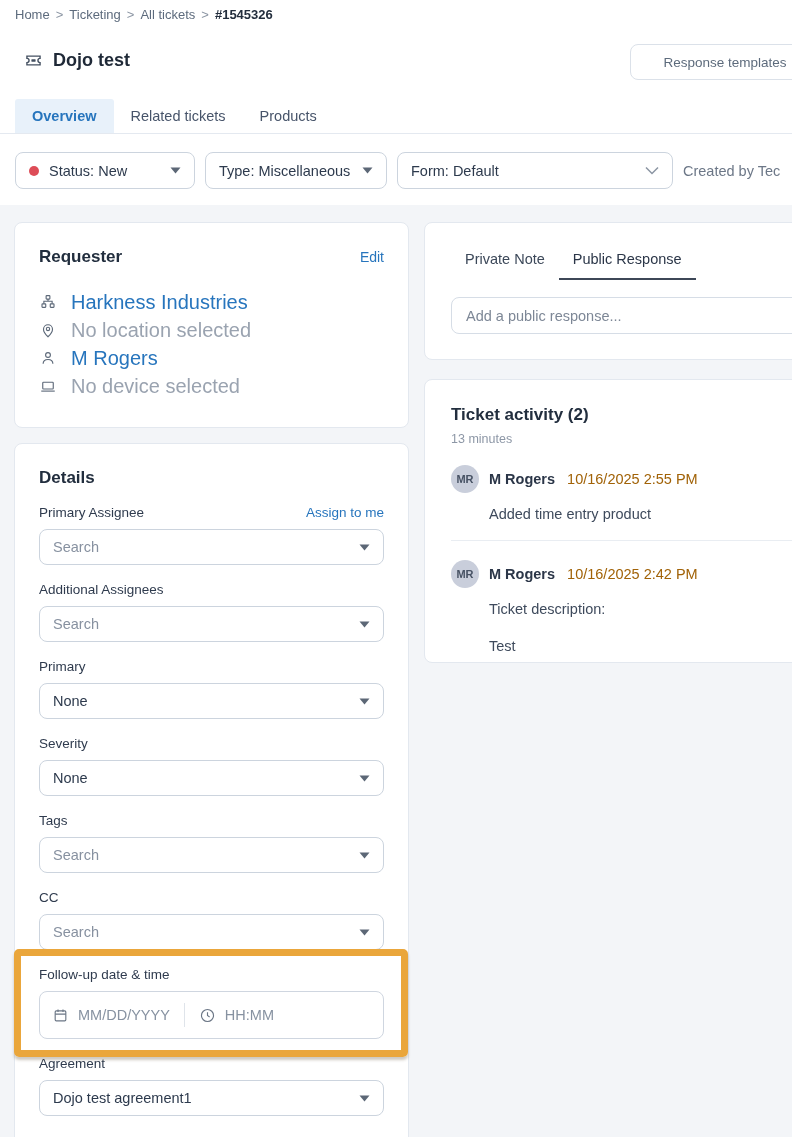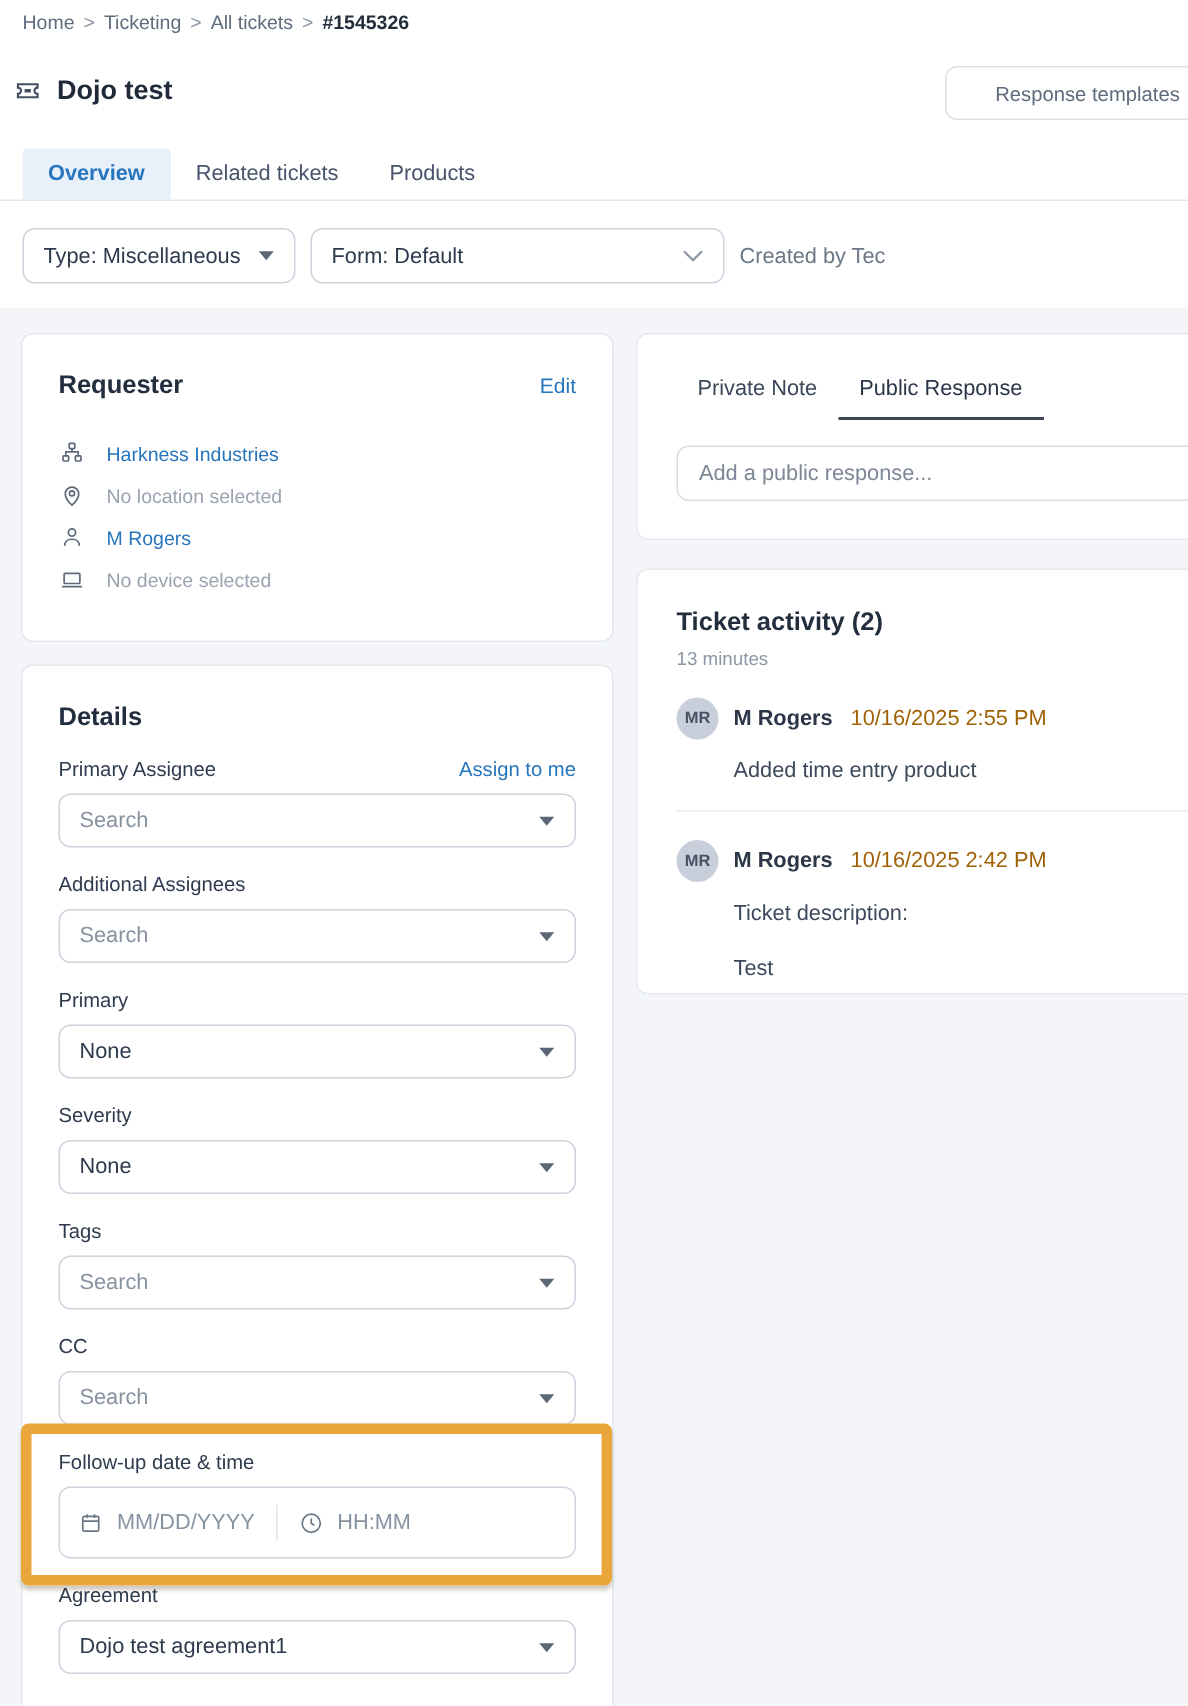--- a/index.html
+++ b/index.html
@@ -18,21 +18,21 @@
   .page{position:relative;width:792px;height:1137px;overflow:hidden;background:#f3f5f8;}
   .header-bg{position:absolute;top:0;left:0;right:0;height:205px;background:#fff;}
 
   
   .breadcrumb{position:absolute;top:7px;left:15px;font-size:13px;color:#5d6b7d;display:flex;align-items:center;white-space:nowrap;}
   .breadcrumb .sep{color:#8b95a3;margin:0 6px;}
   .breadcrumb .crumb{color:#5d6b7d;cursor:pointer;}
   .breadcrumb .current{color:#232e3d;font-weight:700;}
 
   
-  .title-row{position:absolute;top:50px;left:8px;display:flex;align-items:flex-end;gap:9px;}
+  .title-row{position:absolute;top:50px;left:23px;display:flex;align-items:flex-end;gap:9px;}
   .title-row .ticon{width:21px;height:21px;color:#445061;display:flex;}
   .page-title{font-size:18px;font-weight:700;color:#1f2937;}
 
   .resp-btn{position:absolute;top:44px;left:630px;width:190px;height:36px;background:#fff;border:1px solid #dbe1e9;border-radius:8px;font-size:13.5px;color:#5d6b7c;display:flex;align-items:center;justify-content:center;cursor:pointer;}
 
   
   .tabs{position:absolute;top:99px;left:15px;display:flex;}
   .tab{height:34px;padding:0 17px;display:flex;align-items:center;font-size:14.5px;color:#47546a;cursor:pointer;}
   .tab.active{background:#e8f1fa;color:var(--accent);font-weight:700;border-radius:3px 3px 0 0;}
   .tabs-border{position:absolute;top:133px;left:0;right:0;height:1px;background:#e4e9f0;}
@@ -48,21 +48,21 @@
 
   
   .card{position:absolute;background:#fff;border:1px solid var(--border);border-radius:8px;}
   .card-title{font-size:17px;font-weight:700;color:var(--ink);}
 
   
   .requester{top:222px;left:14px;width:395px;height:206px;padding:24px;}
   .req-head{display:flex;justify-content:space-between;align-items:center;}
   .link{color:var(--accent);font-size:14px;cursor:pointer;}
   .req-list{margin-top:21px;}
-  .req-row{display:flex;align-items:center;gap:14px;height:28px;font-size:13px;}
+  .req-row{display:flex;align-items:center;gap:14px;height:28px;font-size:20px;}
   .req-row .ric{width:18px;height:18px;color:#5c6878;display:flex;flex:none;}
   .req-row .blue{color:var(--accent);cursor:pointer;}
   .req-row .gray{color:#9aa3b0;}
 
   
   .details{top:443px;left:14px;width:395px;padding:24px 24px 28px;}
   .field{margin-top:17px;}
   .field-top{display:flex;justify-content:space-between;align-items:center;margin-bottom:9px;}
   .field-label{font-size:13.5px;color:#2f3b4e;}
   .field-top .link{font-size:13.5px;}
@@ -129,20 +129,29 @@
   <button class="resp-btn">Response templates</button>
 
   <div class="tabs">
     <div class="tab active">Overview</div>
     <div class="tab">Related tickets</div>
     <div class="tab">Products</div>
   </div>
   <div class="tabs-border"></div>
 
   <div class="filter-row">
+    <div class="pill" style="width:180px">
+      <span class="dot"></span>
+      <span class="grow">Status: New</span>
+      <span class="caret">
+        <svg viewBox="0 0 11 7">
+            <polygon points="0.5,0.5 10.5,0.5 5.5,6.5" fill="#5c6776"></polygon>
+          </svg>
+      </span>
+    </div>
     <div class="pill" style="width:182px">
       <span class="grow">Type: Miscellaneous</span>
       <span class="caret">
         <svg viewBox="0 0 11 7">
             <polygon points="0.5,0.5 10.5,0.5 5.5,6.5" fill="#5c6776"></polygon>
           </svg>
       </span>
     </div>
     <div class="pill" style="width:276px">
       <span class="grow">Form: Default</span>

